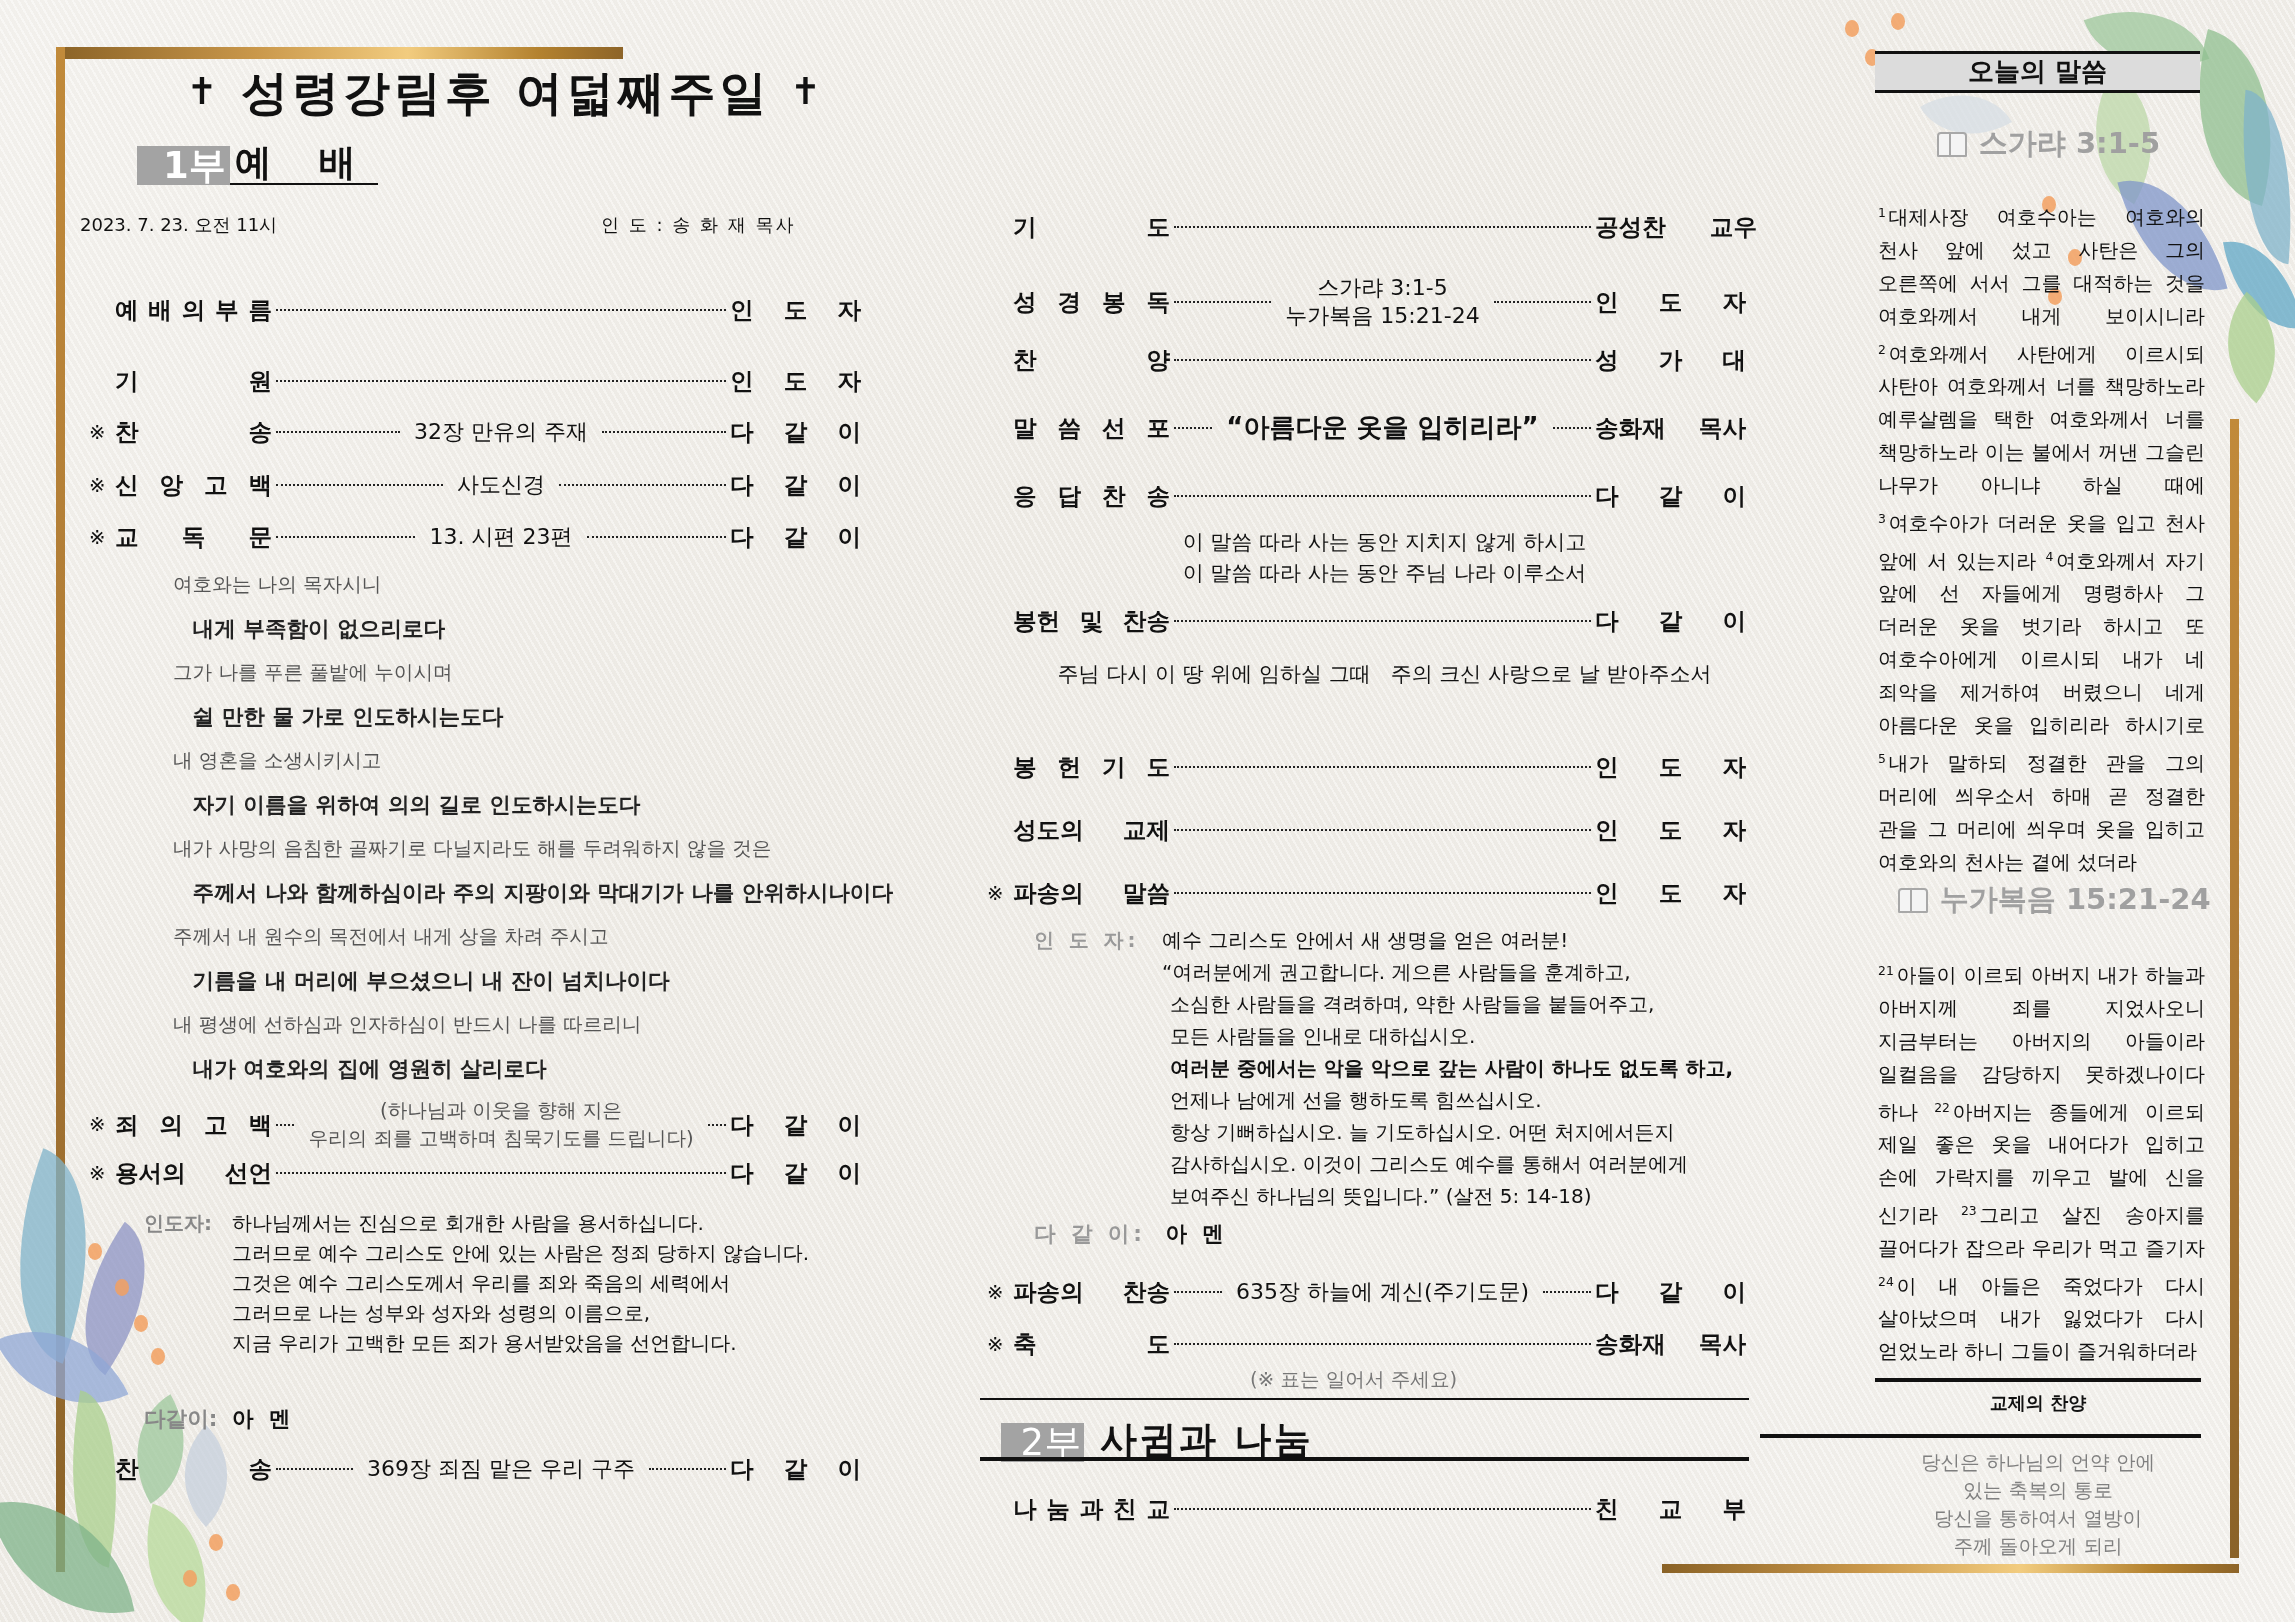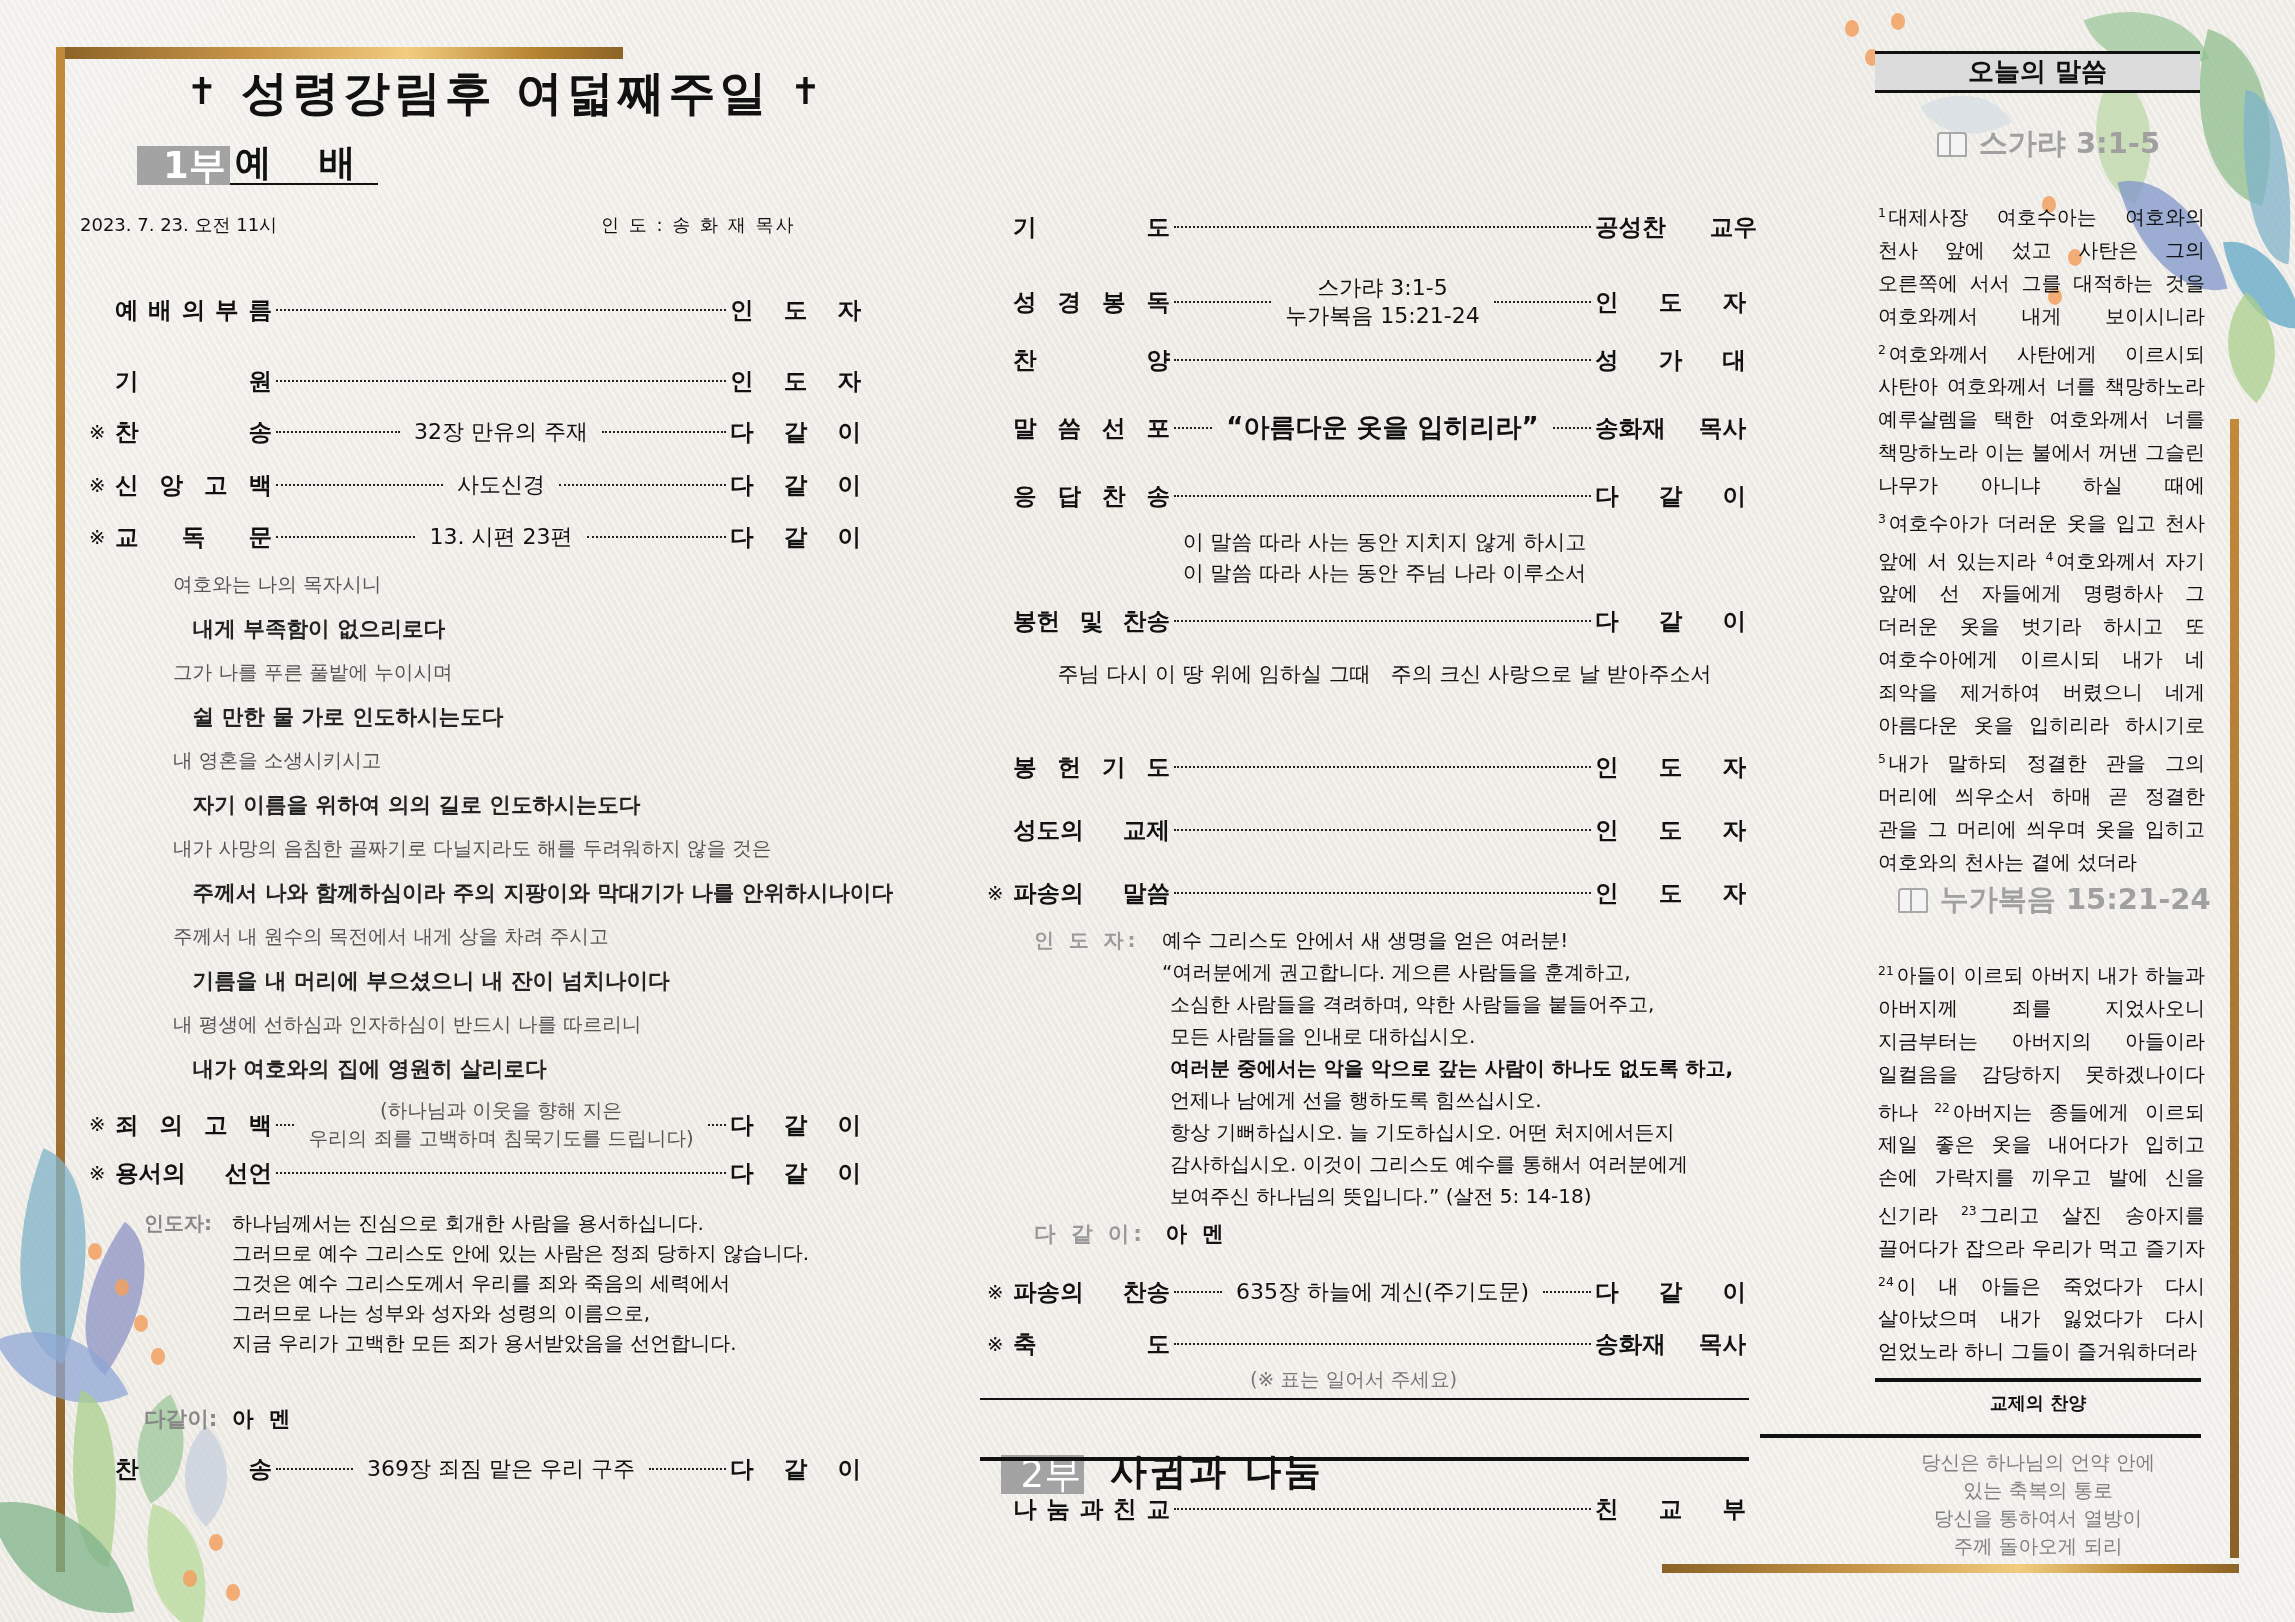--- a/index.html
+++ b/index.html
@@ -493,23 +493,23 @@
       <div style="padding-left: 7.9px;">보여주신 하나님의 뜻입니다.” (살전 5: 14-18)</div>
     </div>
 </div>
 <div class="exhort" style="left:1034px; top:1218px; font-size:21.6px;">
   <span class="spk" style="position:static; letter-spacing:3.9px; margin-right:19.6px;">다 같 이:</span><span style="font-weight:bold; white-space:pre;">아  멘</span>
 </div>
 
 <div class="note" style="left:1250px; top:1366px;">(※ 표는 일어서 주세요)</div>
 <div class="hrule" style="left:980px; top:1398px; width:769px;"></div>
 
-<div class="part-head" style="left:1001px; top:1452px;">
+<div class="part-head" style="left:1001px; top:1420px;">
   <span class="part-badge" style="font-weight:normal; padding:0 2.6px 0 19.6px;">2부</span>
-  <span class="part-title" style="border-bottom:none; letter-spacing:2.6px; margin-left:21px;">사귐과 나눔</span>
+  <span class="part-title" style="border-bottom:none; letter-spacing:2.6px; margin-left:11px;">사귐과 나눔</span>
 </div>
 <div class="hrule thick" style="left:980px; top:1457px; width:769px;"></div>
 
 <div id="p2-rows">
     <div class="row" style="left: 987px; top: 1493px; width: 759px;">
       <span class="mark"></span>
       <span class="label" style="width: 157px;">
         <span>나</span>
         <span>눔</span>
         <span>과</span>

